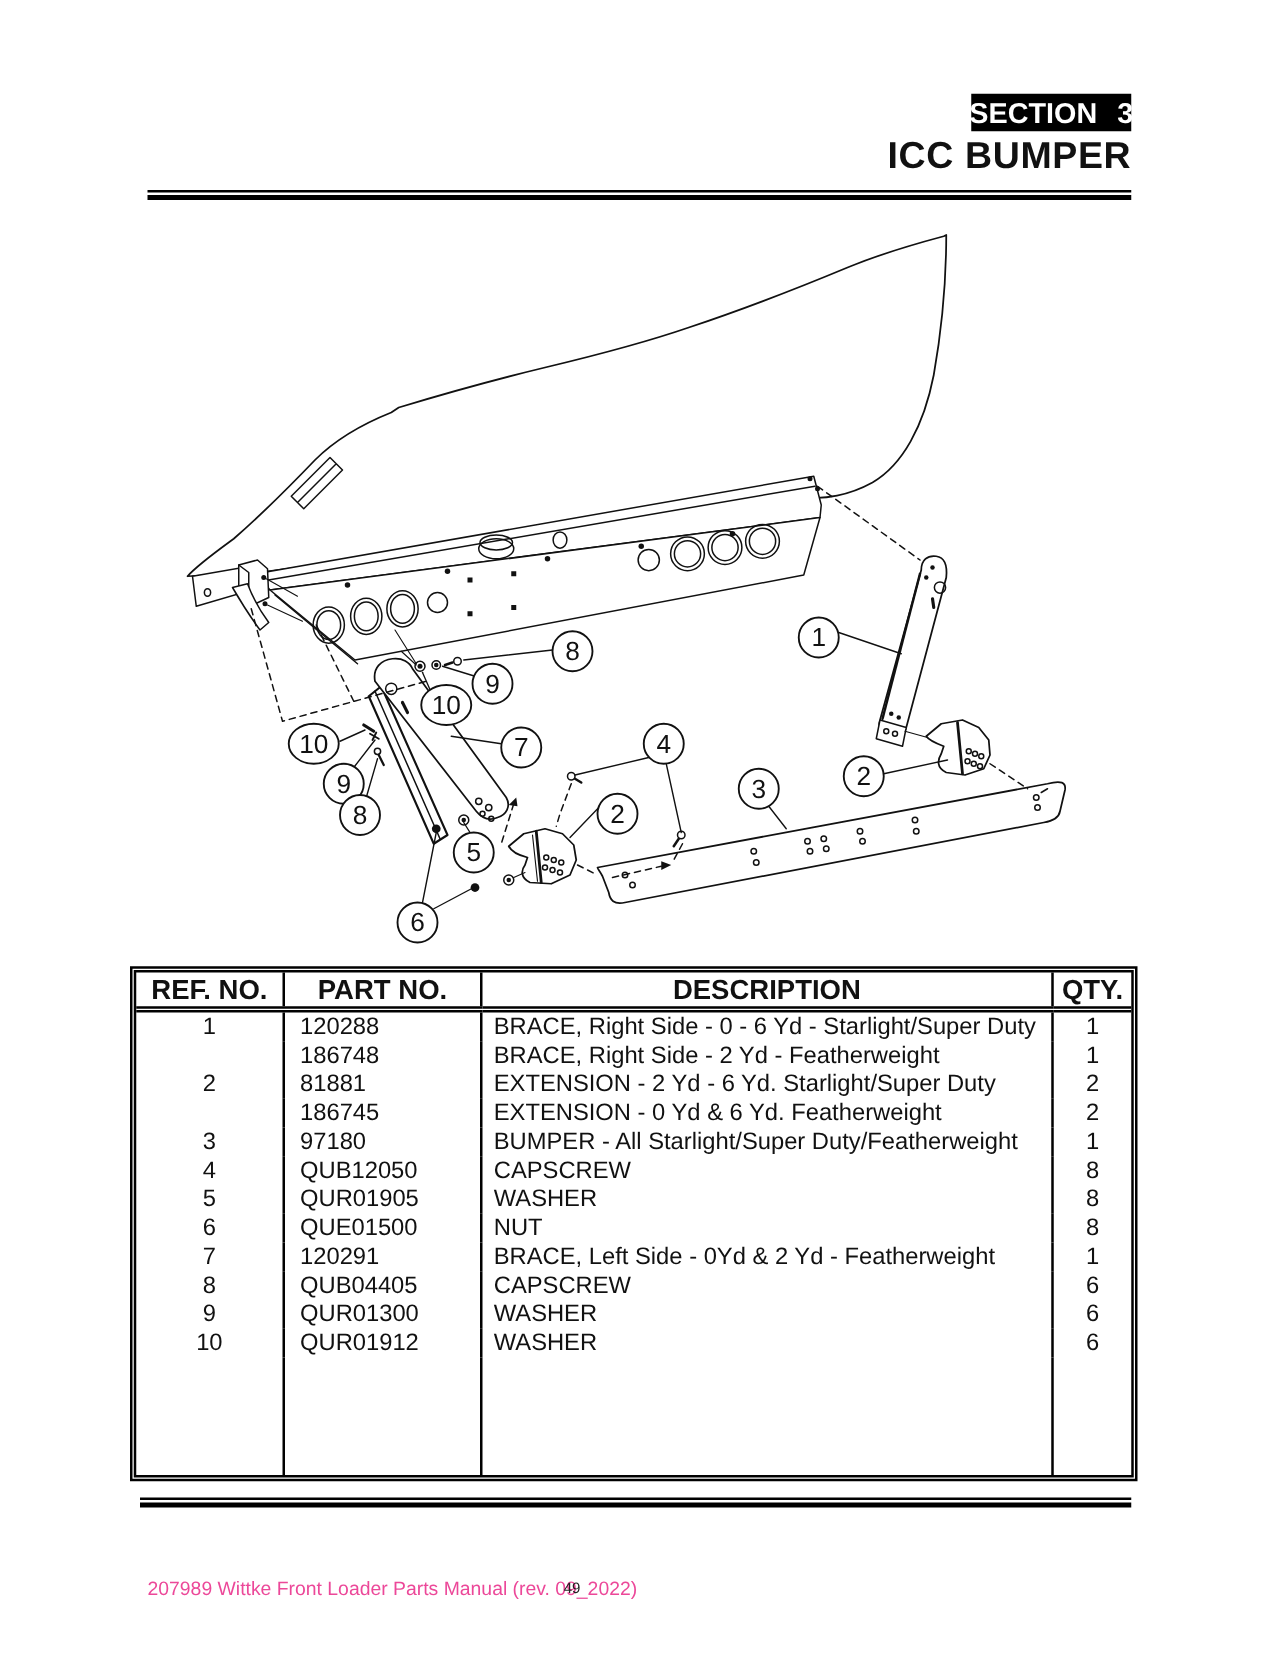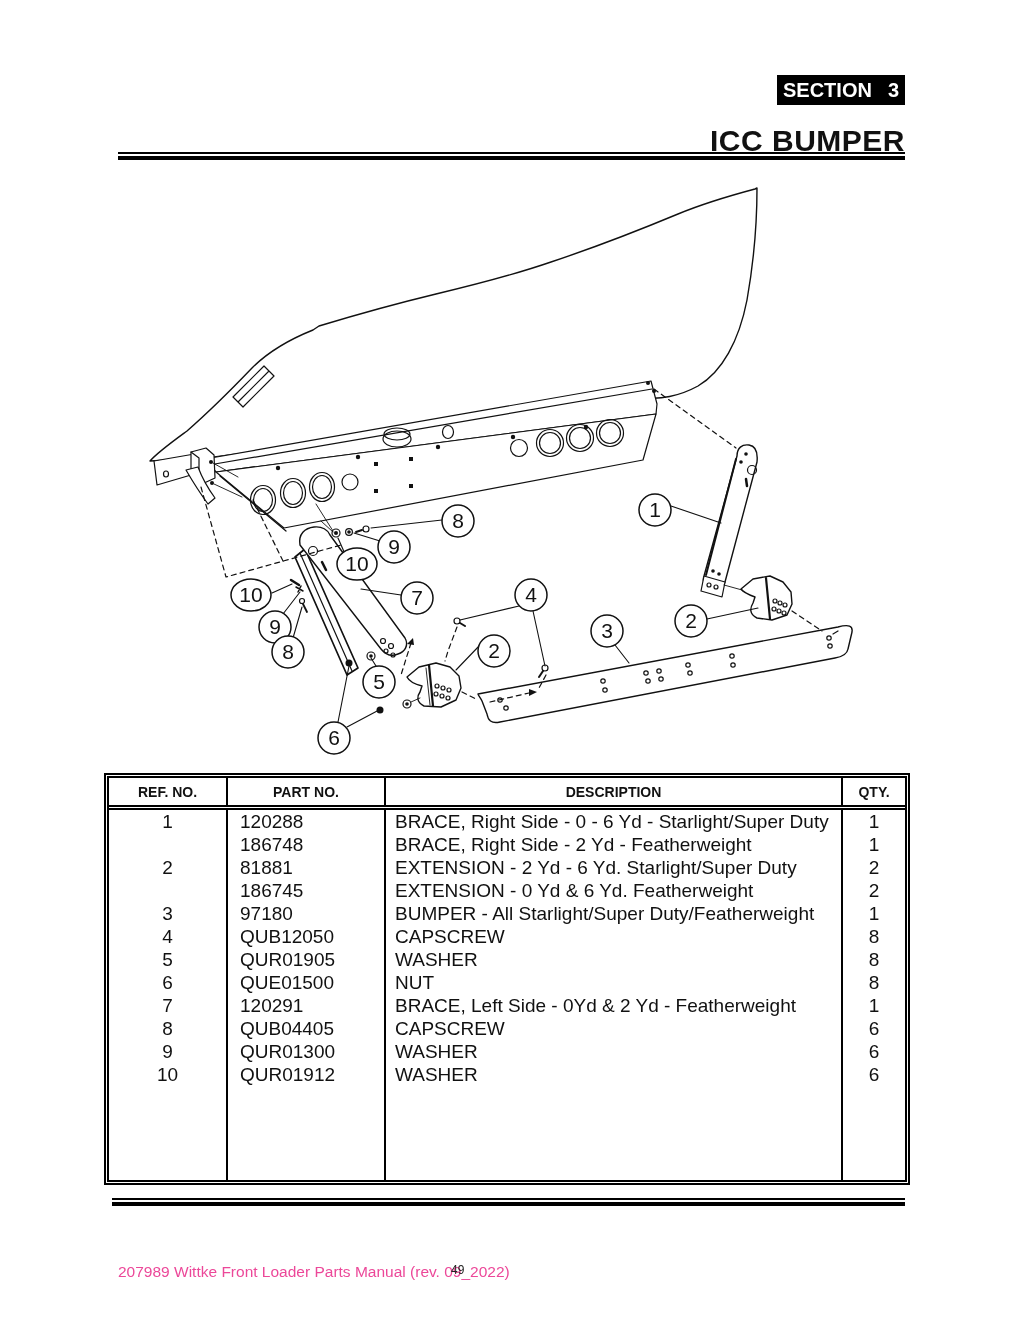--- a/index.html
+++ b/index.html
@@ -1,40 +1,40 @@
 <!DOCTYPE html>
 <html><head>
 <meta charset="utf-8">
 <style>
   html,body{margin:0;padding:0;}
   body{width:1024px;height:1326px;background:#ffffff;font-family:"Liberation Sans",sans-serif;color:#111;position:relative;}
   .page{position:absolute;inset:0;background:#fff;overflow:hidden;}
 
   
   .badge{position:absolute;left:777px;top:75px;width:128px;height:30px;background:#000;color:#fff;
-         display:flex;align-items:center;justify-content:center;gap:16px;font-size:20px;font-weight:bold;}
-  .title{position:absolute;top:124px;right:119px;font-size:30px;font-weight:bold;letter-spacing:.5px;}
+         display:flex;align-items:center;justify-content:center;gap:16px;font-size:23px;font-weight:bold;}
+  .title{position:absolute;top:108px;right:119px;font-size:30px;font-weight:bold;letter-spacing:.5px;}
 
   
   .rule{position:absolute;}
   .rule .thin{height:1.5px;background:#000;margin-bottom:2px;}
   .rule .thick{height:4.5px;background:#000;}
   .top-rule{left:118px;top:152px;width:787px;}
   .bottom-rule{left:112px;top:1198px;width:793px;}
 
   
   svg.diagram{position:absolute;left:0;top:0;width:1024px;height:1326px;}
   .leader{stroke:#111;stroke-width:1.1;}
   .callout-circle{fill:#fff;stroke:#111;stroke-width:1.5;}
   .callout-text{font-family:"Liberation Sans",sans-serif;font-size:21px;fill:#111;text-anchor:middle;}
 
   
   .tablewrap{position:absolute;left:104px;top:773px;width:806px;height:412px;border:5px double #000;box-sizing:border-box;background:#fff;}
   .tablewrap table{width:100%;height:100%;border-collapse:collapse;table-layout:fixed;}
-  .tablewrap th{border-bottom:5px double #000;border-right:2px solid #000;height:27px;font-size:14px;font-weight:bold;text-align:center;padding:0;margin-top:17px;}
+  .tablewrap th{border-bottom:5px double #000;border-right:2px solid #000;height:27px;font-size:22px;font-weight:bold;text-align:center;padding:0;margin-top:17px;}
   .tablewrap th:last-child{border-right:0;}
   .tablewrap td{border-right:2px solid #000;font-size:19px;padding:0;height:23px;white-space:nowrap;overflow:hidden;vertical-align:middle;}
   .tablewrap td:last-child{border-right:0;}
   .c-ref,.c-qty{text-align:center;}
   .c-part{padding-left:12px !important;}
   .c-desc{padding-left:9px !important;}
   .dsub{font-size:19px;}
   tr.filler td{height:auto;}
 
   

